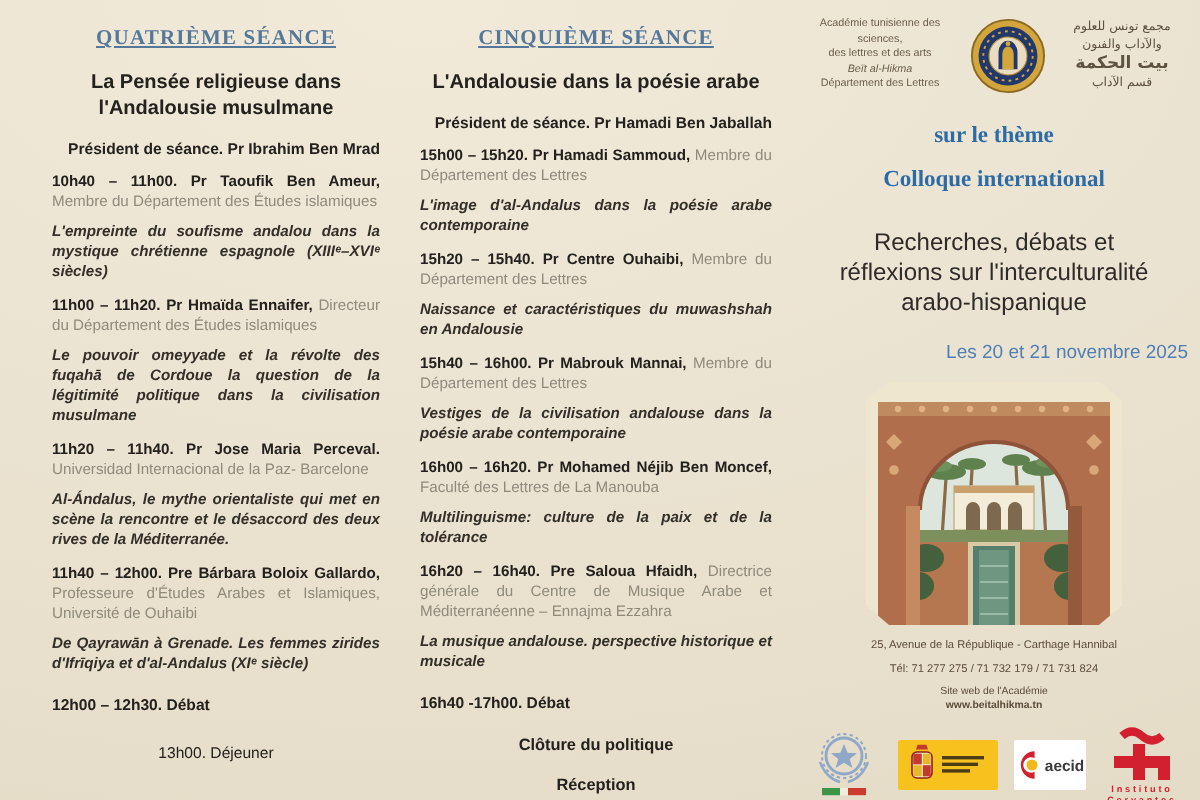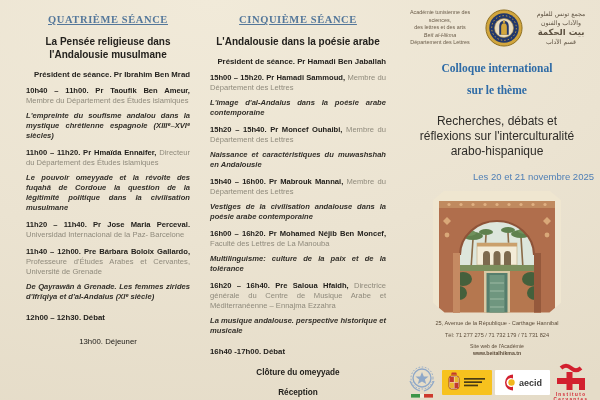--- a/index.html
+++ b/index.html
@@ -45,21 +45,21 @@
   .courtyard-wrap svg{display:block;}
 
   .address{font-size:5.6px;color:#5c4c39;text-align:center;margin-top:7px;}
   .phone{font-size:5.6px;color:#5c4c39;text-align:center;margin-top:6px;}
   .site{font-size:5.2px;color:#5c4c39;text-align:center;margin-top:5px;line-height:1.4;}
   .site b{display:block;}
 
   .logos-row{display:flex;align-items:center;justify-content:space-between;margin-top:5px;padding:0 4px;}
   .logo-box{display:flex;align-items:center;justify-content:center;}
   .spain-box{background:#f7c21e;width:50px;height:25px;border-radius:1px;}
-  .aecid-box{background:#ffffff;width:55px;height:25px;border-radius:1px;}
+  .aecid-box{background:#ffffff;width:36px;height:25px;border-radius:1px;}
 </style>
 </head>
 <body>
 
 <div class="page">
 
   <div class="col col-left">
     <div class="session-title">QUATRIÈME SÉANCE</div>
     <div class="talk-title">La Pensée religieuse dans l'Andalousie musulmane</div>
     <div class="chair">Président de séance. Pr Ibrahim Ben Mrad</div>
@@ -67,58 +67,59 @@
         <div class="entry">
           <p class="meta"><span class="time">10h40 – 11h00.</span><span class="speaker"> Pr Taoufik Ben Ameur,</span><span class="aff"> Membre du Département des Études islamiques</span></p>
           <p class="topic">L'empreinte du soufisme andalou dans la mystique chrétienne espagnole (XIIIᵉ–XVIᵉ siècles)</p>
         </div>
         <div class="entry">
           <p class="meta"><span class="time">11h00 – 11h20.</span><span class="speaker"> Pr Hmaïda Ennaifer,</span><span class="aff"> Directeur du Département des Études islamiques</span></p>
           <p class="topic">Le pouvoir omeyyade et la révolte des fuqahā de Cordoue la question de la légitimité politique dans la civilisation musulmane</p>
         </div>
         <div class="entry">
           <p class="meta"><span class="time">11h20 – 11h40.</span><span class="speaker"> Pr Jose Maria Perceval.</span><span class="aff"> Universidad Internacional de la Paz- Barcelone</span></p>
-        </div>
-        <div class="entry">
-          <p class="meta"><span class="time">11h40 – 12h00.</span><span class="speaker"> Pre Bárbara Boloix Gallardo,</span><span class="aff"> Professeure d'Études Arabes et Cervantes, Université de Grenade</span></p>
+          <p class="topic">Al-Ándalus, le mythe orientaliste qui met en scène la rencontre et le désaccord des deux rives de la Méditerranée.</p>
+        </div>
+        <div class="entry">
+          <p class="meta"><span class="time">11h40 – 12h00.</span><span class="speaker"> Pre Bárbara Boloix Gallardo,</span><span class="aff"> Professeure d'Études Arabes et Islamiques, Université de Ouhaibi</span></p>
           <p class="topic">De Qayrawān à Grenade. Les femmes zirides d'Ifrīqiya et d'al-Andalus (XIᵉ siècle)</p>
         </div>
       </div>
     <div class="debate">12h00 – 12h30. Débat</div>
     <div class="lunch">13h00. Déjeuner</div>
   </div>
 
   <div class="col col-mid">
     <div class="session-title">CINQUIÈME SÉANCE</div>
     <div class="talk-title">L'Andalousie dans la poésie arabe</div>
     <div class="chair">Président de séance. Pr Hamadi Ben Jaballah</div>
     <div id="mid-entries">
         <div class="entry">
           <p class="meta"><span class="time">15h00 – 15h20.</span><span class="speaker"> Pr Hamadi Sammoud,</span><span class="aff"> Membre du Département des Lettres</span></p>
           <p class="topic">L'image d'al-Andalus dans la poésie arabe contemporaine</p>
         </div>
         <div class="entry">
-          <p class="meta"><span class="time">15h20 – 15h40.</span><span class="speaker"> Pr Moncef Ouhaibi,</span><span class="aff"> Membre du Département des Lettres</span></p>
+          <p class="meta"><span class="time">15h20 – 15h40.</span><span class="speaker"> Pr Centre Ouhaibi,</span><span class="aff"> Membre du Département des Lettres</span></p>
           <p class="topic">Naissance et caractéristiques du muwashshah en Andalousie</p>
         </div>
         <div class="entry">
           <p class="meta"><span class="time">15h40 – 16h00.</span><span class="speaker"> Pr Mabrouk Mannai,</span><span class="aff"> Membre du Département des Lettres</span></p>
           <p class="topic">Vestiges de la civilisation andalouse dans la poésie arabe contemporaine</p>
         </div>
         <div class="entry">
           <p class="meta"><span class="time">16h00 – 16h20.</span><span class="speaker"> Pr Mohamed Néjib Ben Moncef,</span><span class="aff"> Faculté des Lettres de La Manouba</span></p>
           <p class="topic">Multilinguisme: culture de la paix et de la tolérance</p>
         </div>
         <div class="entry">
           <p class="meta"><span class="time">16h20 – 16h40.</span><span class="speaker"> Pre Saloua Hfaidh,</span><span class="aff"> Directrice générale du Centre de Musique Arabe et Méditerranéenne – Ennajma Ezzahra</span></p>
           <p class="topic">La musique andalouse. perspective historique et musicale</p>
         </div>
       </div>
     <div class="debate">16h40 -17h00. Débat</div>
-    <div class="closing">Clôture du omeyyade</div>
+    <div class="closing">Clôture du politique</div>
     <div class="reception">Réception</div>
   </div>
 
   <div class="col col-right">
 
     <div class="academy-row">
       <div class="academy-fr">
         <div>Académie tunisienne des sciences,</div>
         <div>des lettres et des arts</div>
         <div class="it">Beït al-Hikma</div>
@@ -138,22 +139,22 @@
       </div>
 
       <div class="academy-ar">
         <div>مجمع تونس للعلوم والآداب والفنون</div>
         <div class="big">بيت الحكمة</div>
         <div>قسم الآداب</div>
       </div>
     </div>
 
     <div class="colloque">
+      <div>sur le thème</div>
       <div>Colloque international</div>
-      <div>sur le thème</div>
     </div>
 
     <div class="theme">Recherches, débats et réflexions sur l'interculturalité arabo-hispanique</div>
     <div class="dates">Les 20 et 21 novembre 2025</div>
 
     <div class="courtyard-wrap">
       <svg width="128" height="122" viewBox="0 0 128 122">
         <rect width="128" height="122" fill="#efe6d0"></rect>
 
         <rect x="20" y="14" width="88" height="70" fill="#dde6dc"></rect>

